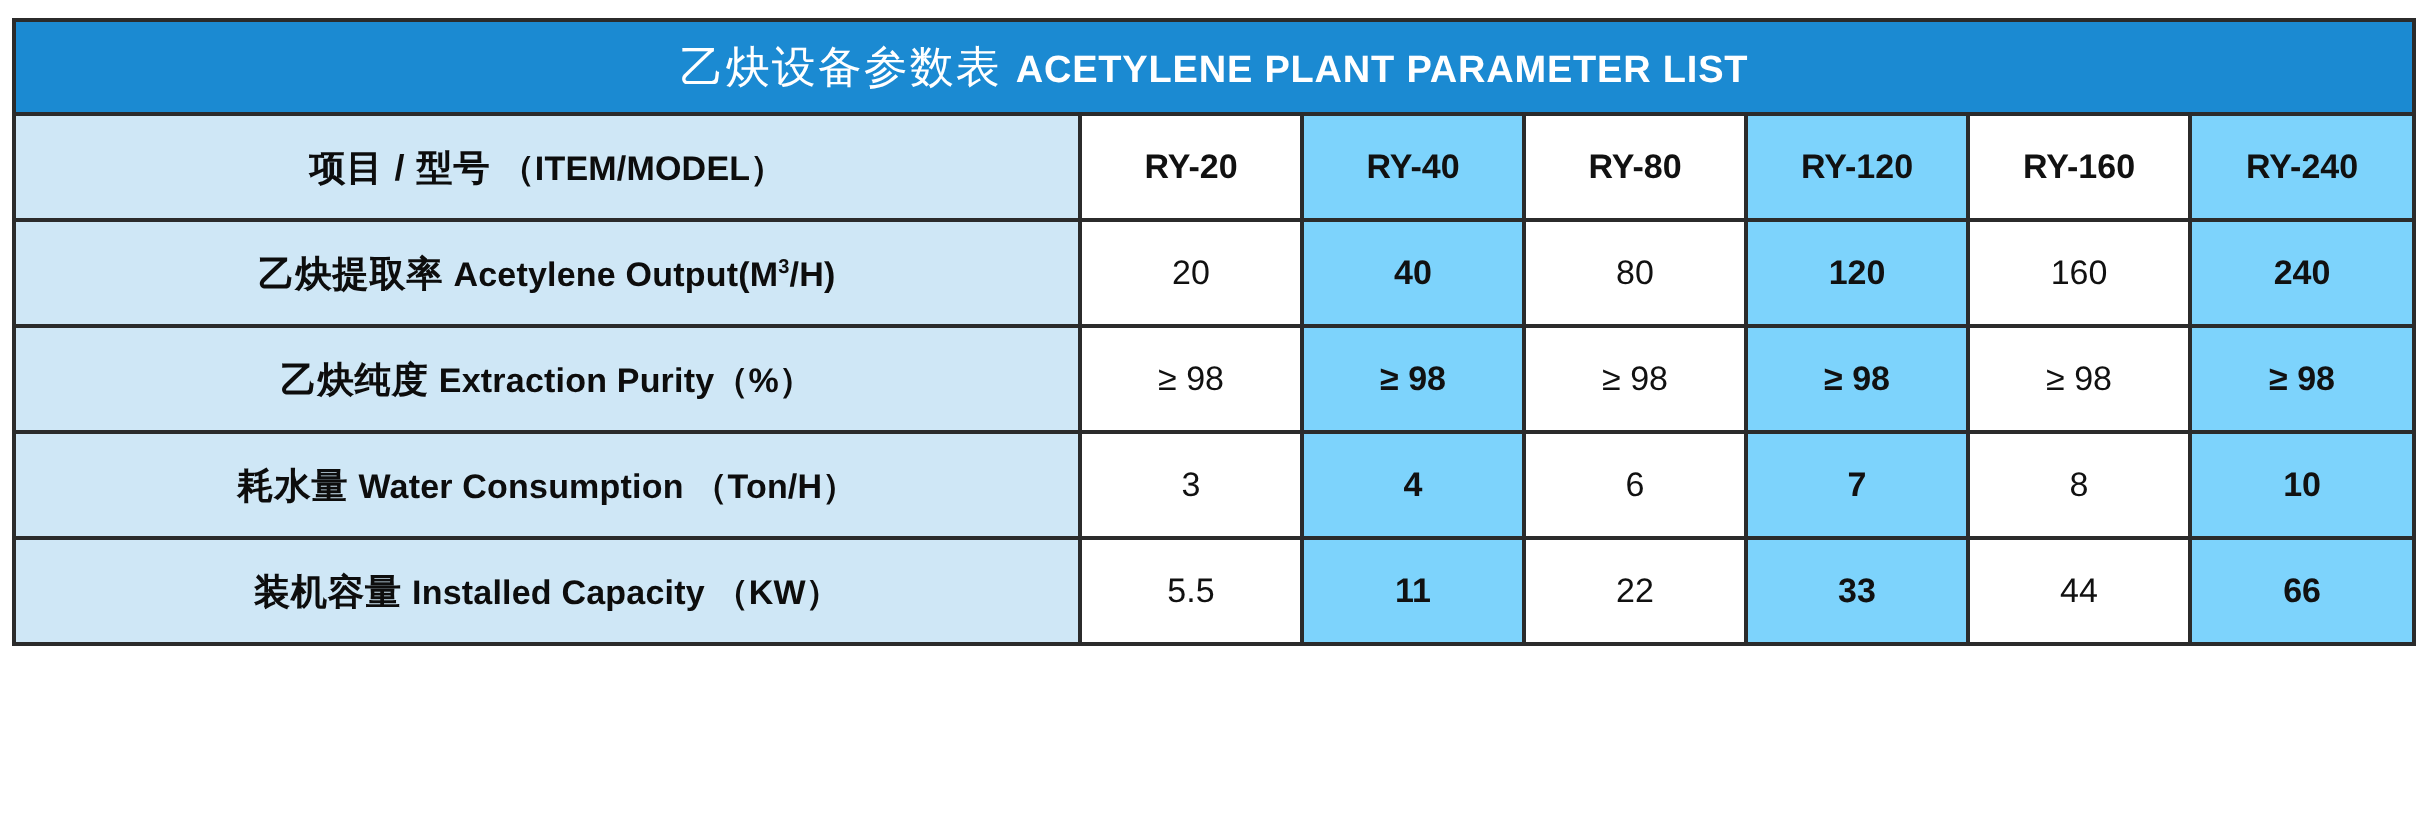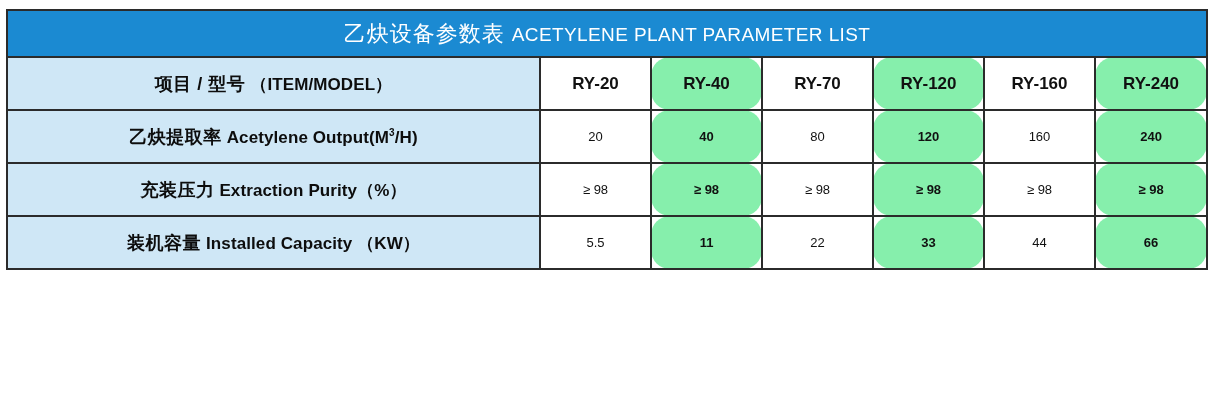--- a/index.html
+++ b/index.html
@@ -48,21 +48,21 @@
     white-space: nowrap;
   }
   .title-cn {
     font-size: 22px;
     font-weight: 400;
     color: #ffffff;
     letter-spacing: 1px;
   }
   .title-en {
     font-size: 19px;
-    font-weight: 400;
+    font-weight: 700;
     color: #ffffff;
     letter-spacing: 0.4px;
     margin-left: 7px;
   }
 
   
   .label-cell {
     background: #cfe7f6;
     height: 51px;
     white-space: nowrap;
@@ -82,26 +82,26 @@
     letter-spacing: 0.1px;
   }
   .label-en sup {
     font-size: 10px;
     vertical-align: super;
     line-height: 0;
   }
 
   
   .data-cell {
-    font-size: 13px;
+    font-size: 17px;
     height: 51px;
     white-space: nowrap;
   }
   .col-odd  { background: #ffffff; font-weight: normal; }
-  .col-even { background: #86efac; font-weight: bold; border-radius: 19px; }
+  .col-even { background: #7dd3fc; font-weight: bold; }
 
   .model-cell { font-size: 17px; }
   .model-cell.col-odd  { font-weight: bold; margin-top: 18px; }
   .model-cell.col-even { font-weight: bold; }
 </style>
 </head>
 <body>
 
 <div class="sheet">
   <table class="param-table">
@@ -119,52 +119,63 @@
         <td class="title-cell" colspan="7">
           <span class="title-cn">乙炔设备参数表</span><span class="title-en">ACETYLENE PLANT PARAMETER LIST</span>
         </td>
       </tr>
       <tr>
         <td class="label-cell">
           <span class="label-cn">项目 / 型号</span><span class="label-en">（ITEM/MODEL）</span>
         </td>
         <td class="data-cell model-cell col-odd">RY-20</td>
         <td class="data-cell model-cell col-even">RY-40</td>
-        <td class="data-cell model-cell col-odd">RY-70</td>
+        <td class="data-cell model-cell col-odd">RY-80</td>
         <td class="data-cell model-cell col-even">RY-120</td>
         <td class="data-cell model-cell col-odd">RY-160</td>
         <td class="data-cell model-cell col-even">RY-240</td>
       </tr>
 
       <tr>
         <td class="label-cell">
           <span class="label-cn">乙炔提取率</span><span class="label-en">Acetylene Output(M<sup>3</sup>/H)</span>
         </td>
         <td class="data-cell col-odd">20</td>
         <td class="data-cell col-even">40</td>
         <td class="data-cell col-odd">80</td>
         <td class="data-cell col-even">120</td>
         <td class="data-cell col-odd">160</td>
         <td class="data-cell col-even">240</td>
       </tr>
 
       <tr>
         <td class="label-cell">
-          <span class="label-cn">充装压力</span><span class="label-en">Extraction Purity（%）</span>
+          <span class="label-cn">乙炔纯度</span><span class="label-en">Extraction Purity（%）</span>
         </td>
         <td class="data-cell col-odd">≥ 98</td>
         <td class="data-cell col-even">≥ 98</td>
         <td class="data-cell col-odd">≥ 98</td>
         <td class="data-cell col-even">≥ 98</td>
         <td class="data-cell col-odd">≥ 98</td>
         <td class="data-cell col-even">≥ 98</td>
       </tr>
 
 
 
+      <tr>
+        <td class="label-cell">
+          <span class="label-cn">耗水量</span><span class="label-en">Water Consumption （Ton/H）</span>
+        </td>
+        <td class="data-cell col-odd">3</td>
+        <td class="data-cell col-even">4</td>
+        <td class="data-cell col-odd">6</td>
+        <td class="data-cell col-even">7</td>
+        <td class="data-cell col-odd">8</td>
+        <td class="data-cell col-even">10</td>
+      </tr>
 
       <tr>
         <td class="label-cell">
           <span class="label-cn">装机容量</span><span class="label-en">Installed Capacity （KW）</span>
         </td>
         <td class="data-cell col-odd">5.5</td>
         <td class="data-cell col-even">11</td>
         <td class="data-cell col-odd">22</td>
         <td class="data-cell col-even">33</td>
         <td class="data-cell col-odd">44</td>

